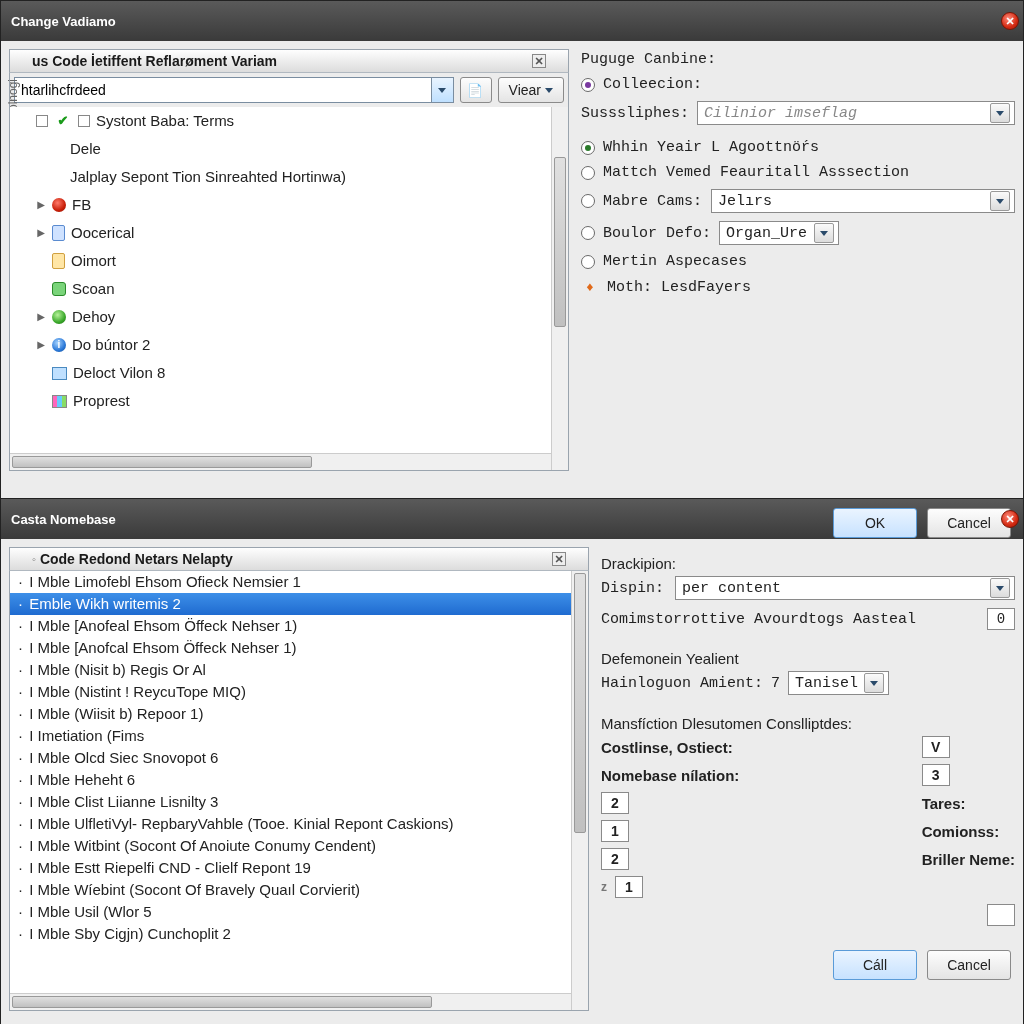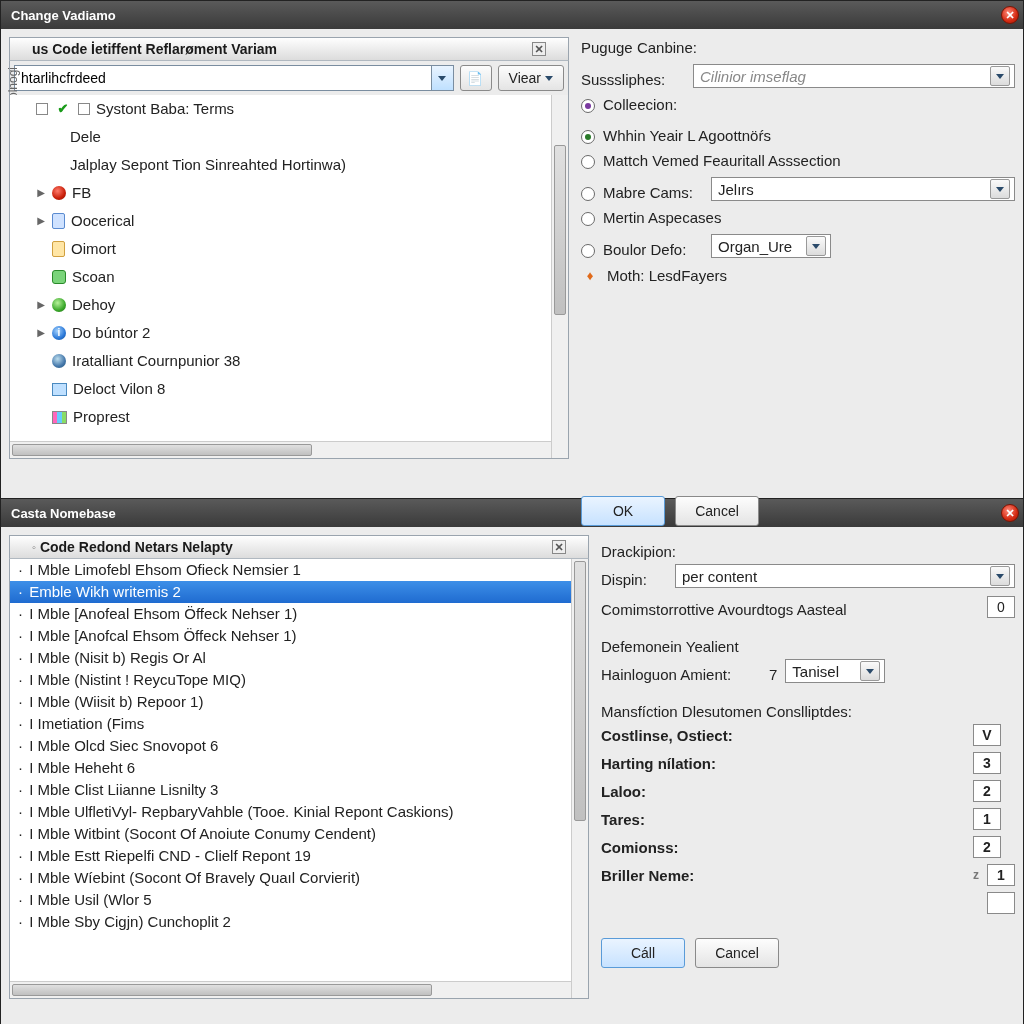--- a/index.html
+++ b/index.html
@@ -14,21 +14,21 @@
   }
   .dialog {
     background: linear-gradient(#474747, #3a3a3a);
     border: 1px solid #222;
     margin: 0;
   }
   .titlebar {
     display: flex;
     align-items: center;
     justify-content: space-between;
-    height: 28px;
+    height: 40px;
     padding: 0 4px 0 10px;
     color: #fff;
     font-weight: bold;
     font-size: 13px;
     background: linear-gradient(#5a5a5a, #3a3a3a);
   }
   .close-x {
     width: 18px; height: 18px;
     background: radial-gradient(circle at 40% 35%, #ff8a7a, #d42a12 60%, #a11a08);
     border-radius: 50%;
@@ -195,23 +195,24 @@
   }
   .scrollbar-h .thumb {
     position:absolute; top:2px; bottom:2px;
     background: linear-gradient(#e0e0e0,#c0c0c0);
     border:1px solid #999; border-radius:2px;
   }
   
   .right-col { flex: 1; padding-top: 2px; font-size: 15px;}
   .form-row {
     display: flex;
-    align-items: flex-end;
+    align-items: center;
     gap: 8px;
     margin-bottom: 8px;
+    font-family: Liberation Mono, monospace;
   }
   .form-row label { min-width: 104px; }
   .radio {
     width: 14px; height: 14px; border-radius: 50%;
     border: 1px solid #6a6a6a; background: #fff;
     display:inline-flex;align-items:center;justify-content:center;
     cursor: pointer;
   }
   .radio.sel::after { content:""; width:6px;height:6px;border-radius:50%;background:#2a7a2a;}
   .radio.purp.sel::after { background:#7a3aa0;}
@@ -233,21 +234,21 @@
     margin-left:auto;
     border-radius:2px;
   }
   .select.wide { flex:1; }
   .val-box {
     width: 28px; height: 22px; border:1px solid #8a8a8a;
     background:#fff; text-align:center; font-size:14px;
     line-height:20px;
   }
   .button-row {
-    display:flex; gap:10px; justify-content:flex-start;
+    display:flex; gap:10px; justify-content:flex-end;
     padding: 4px 4px 8px 0;
   }
   .button-row .btn { min-width: 84px; height: 30px; justify-content:center;}
   .vertical-text {
     writing-mode: vertical-rl;
     transform: rotate(180deg);
     font-size: 12px;
     color: #666;
     position:absolute; left:-3px; top: 30px;
   }
@@ -337,57 +338,52 @@
             <span class="icon ic-green-ball"></span>
             <span>Dehoy</span>
           </div>
           <div class="tree-item depth1">
             <span class="expander">▶</span>
             <span class="icon ic-blue-info">i</span>
             <span>Do búntor 2</span>
           </div>
           <div class="tree-item depth1">
             <span class="gap10"></span>
-            <span class="icon ic-globe"></span>
-            <span>Iratalliant Cournpunior 38</span>
-          </div>
-          <div class="tree-item depth1">
-            <span class="gap10"></span>
             <span class="icon ic-pic"></span>
             <span>Deloct Vilon 8</span>
           </div>
           <div class="tree-item depth1">
             <span class="gap10"></span>
             <span class="icon ic-chart"></span>
             <span>Proprest</span>
           </div>
           <div class="scrollbar-v">
             <div class="thumb" style="top:50px;height:170px;"></div>
           </div>
         <div class="scrollbar-h">
             <div class="thumb" style="left:2px;width:300px;"></div>
           </div>
       </div>
     </div>
     <div class="right-col">
       <div class="form-row">
           <label>Puguge Canbine:</label>
         </div>
+      <div class="form-row">
+        <span class="radio purp sel"></span>
+        <span>Colleecion:</span>
+      </div>
       <div class="form-row">
         <label>Susssliphes:</label>
         <div class="select wide">
           <span class="muted">Cilinior imseflag</span>
           <div class="drop">
               <span class="chev-down"></span>
             </div>
         </div>
-      </div>
-      <div class="form-row">
-        <span class="radio purp sel"></span>
-        <span>Colleecion:</span>
       </div>
       <div style="height:6px"></div>
       <div class="form-row">
         <span class="radio sel"></span>
         <span>Whhin Yeair L Agoottnöŕs</span>
       </div>
       <div class="form-row">
         <span class="radio"></span>
         <span>Mattch Vemed Feauritall Asssection</span>
       </div>
@@ -396,31 +392,31 @@
         <span style="min-width:100px;">Mabre Cams:</span>
         <div class="select wide">
           <span>Jelırs</span>
           <div class="drop">
               <span class="chev-down"></span>
             </div>
         </div>
       </div>
       <div class="form-row">
         <span class="radio"></span>
-        <span>Mertin Aspecases</span>
-      </div>
-      <div class="form-row">
-        <span class="radio"></span>
         <span style="min-width:100px;">Boulor Defo:</span>
         <div class="select">
           <span>Organ_Ure</span>
           <div class="drop">
               <span class="chev-down"></span>
             </div>
         </div>
+      </div>
+      <div class="form-row">
+        <span class="radio"></span>
+        <span>Mertin Aspecases</span>
       </div>
       <div class="form-row">
         <span class="icon ic-fire">♦</span>
         <span>Moth: LesdFayers</span>
       </div>
       <div style="flex:1;height:100px;"></div>
       <div class="button-row" style="margin-top:100px;">
         <div class="btn primary">
             <span>OK</span>
           </div>
@@ -498,25 +494,24 @@
             </div>
         </div>
       </div>
       <div style="height:6px"></div>
       <div class="section-label">Mansfíction Dlesutomen Conslliptdes:</div>
       <div class="right-grid" id="grid2">
           <div>Costlinse, Ostiect:</div>
           <div style="display: flex; align-items: center; gap: 4px;">
             <span class="val-box">V</span>
           </div>
-          <div>Harting nílation:</div>
+          <div>Nomebase nílation:</div>
           <div style="display: flex; align-items: center; gap: 4px;">
             <span class="val-box">3</span>
           </div>
-          <div>Laloo:</div>
           <div style="display: flex; align-items: center; gap: 4px;">
             <span class="val-box">2</span>
           </div>
           <div>Tares:</div>
           <div style="display: flex; align-items: center; gap: 4px;">
             <span class="val-box">1</span>
           </div>
           <div>Comionss:</div>
           <div style="display: flex; align-items: center; gap: 4px;">
             <span class="val-box">2</span>

